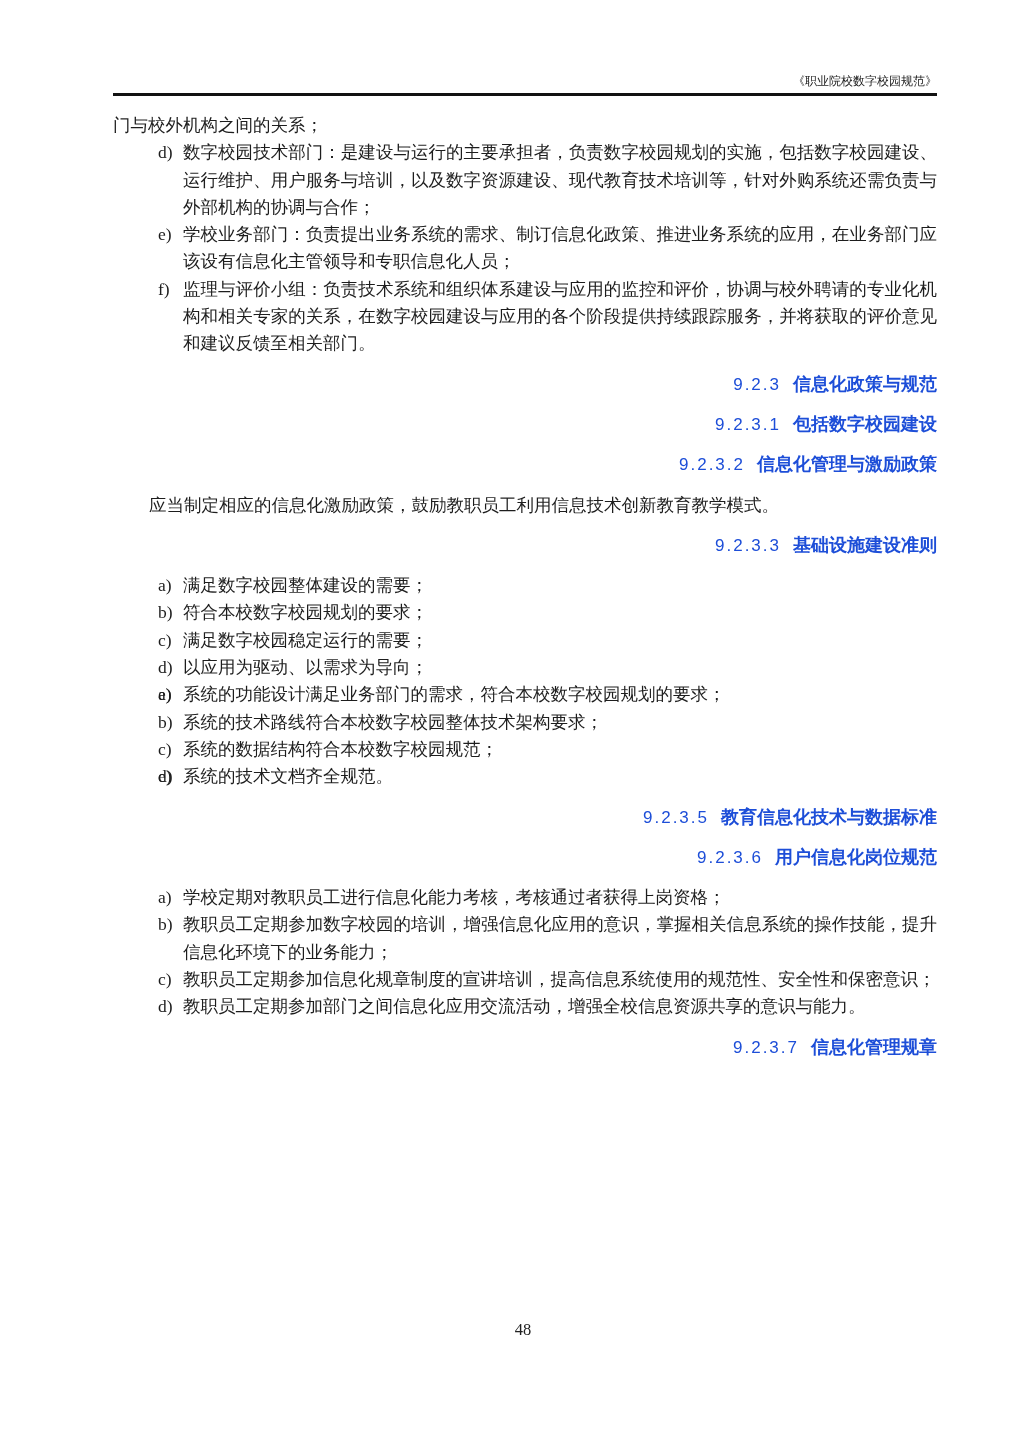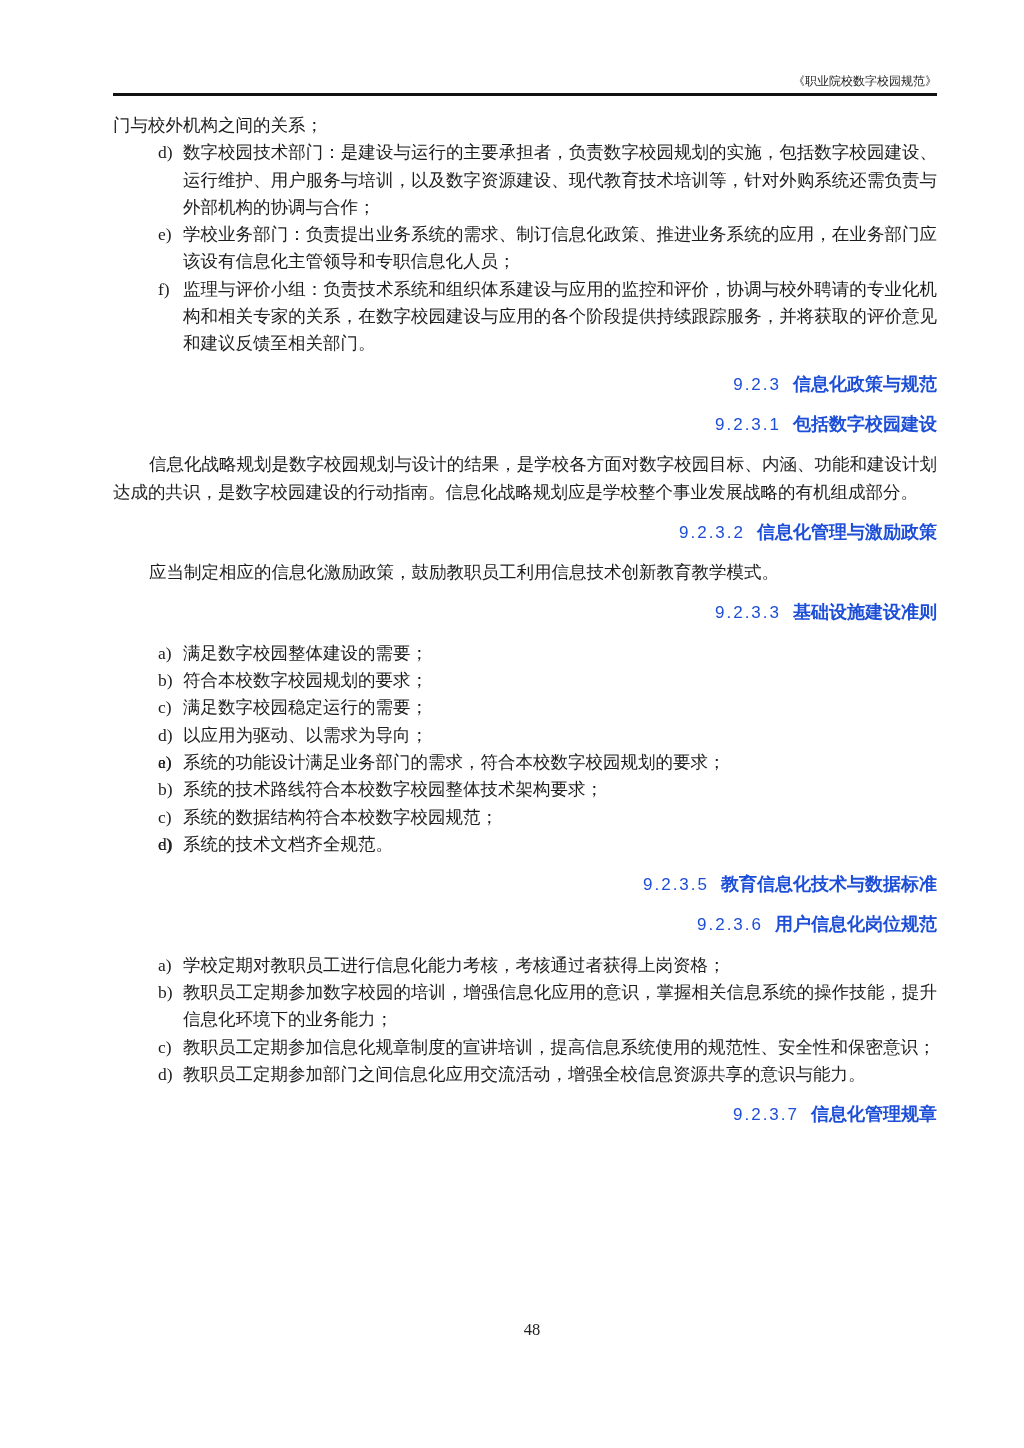--- a/index.html
+++ b/index.html
@@ -30,40 +30,39 @@
     text-align:right;
   }
   .hnum {
     font-weight:400; font-size:17px; letter-spacing:2px; margin-right:12px;
     font-family:"Liberation Sans","DejaVu Sans",sans-serif;
   }
   .olist { margin:0; }
   .li { position:relative; padding-left:70px; }
   .li-label { position:absolute; left:45px; top:0; }
   .footer-page-number {
-    position:absolute; top:1320px; left:120px; width:824px;
+    position:absolute; top:1320px; left:111px; width:824px;
     text-align:center; font-size:16.5px; color:#222;
   }
 </style>
 </head>
 <body>
 
 <div class="page">
   <div class="header-title">《职业院校数字校园规范》</div>
   <div class="header-rule"></div>
   <div class="content">
       <p class="cont">门与校外机构之间的关系；</p>
       <div class="olist">
         <div class="li"><span class="li-label">d)</span><span class="li-text">数字校园技术部门：是建设与运行的主要承担者，负责数字校园规划的实施，包括数字校园建设、运行维护、用户服务与培训，以及数字资源建设、现代教育技术培训等，针对外购系统还需负责与外部机构的协调与合作；</span></div>
         <div class="li"><span class="li-label">e)</span><span class="li-text">学校业务部门：负责提出业务系统的需求、制订信息化政策、推进业务系统的应用，在业务部门应该设有信息化主管领导和专职信息化人员；</span></div>
         <div class="li"><span class="li-label">f)</span><span class="li-text">监理与评价小组：负责技术系统和组织体系建设与应用的监控和评价，协调与校外聘请的专业化机构和相关专家的关系，在数字校园建设与应用的各个阶段提供持续跟踪服务，并将获取的评价意见和建议反馈至相关部门。</span></div>
       </div>
       <h2 class="section-heading"><span class="hnum">9.2.3</span><span class="htitle">信息化政策与规范</span></h2>
       <h2 class="section-heading"><span class="hnum">9.2.3.1</span><span class="htitle">包括数字校园建设</span></h2>
-      <p class="para">信息化战略规划是数字校园规划与设计的结果，是学校各方面对数字校园目标、内涵、功能和建设计划达成的共识，是数字校园建设的行动指南。信息化战略规划应是学校整个事业发展战略的有机组成部分。</p>
       <h2 class="section-heading"><span class="hnum">9.2.3.2</span><span class="htitle">信息化管理与激励政策</span></h2>
       <p class="para">应当制定相应的信息化激励政策，鼓励教职员工利用信息技术创新教育教学模式。</p>
       <h2 class="section-heading"><span class="hnum">9.2.3.3</span><span class="htitle">基础设施建设准则</span></h2>
       <div class="olist">
         <div class="li"><span class="li-label">a)</span><span class="li-text">满足数字校园整体建设的需要；</span></div>
         <div class="li"><span class="li-label">b)</span><span class="li-text">符合本校数字校园规划的要求；</span></div>
         <div class="li"><span class="li-label">c)</span><span class="li-text">满足数字校园稳定运行的需要；</span></div>
         <div class="li"><span class="li-label">d)</span><span class="li-text">以应用为驱动、以需求为导向；</span></div>
         <div class="li"><span class="li-label">e)</span></div>
       </div>

